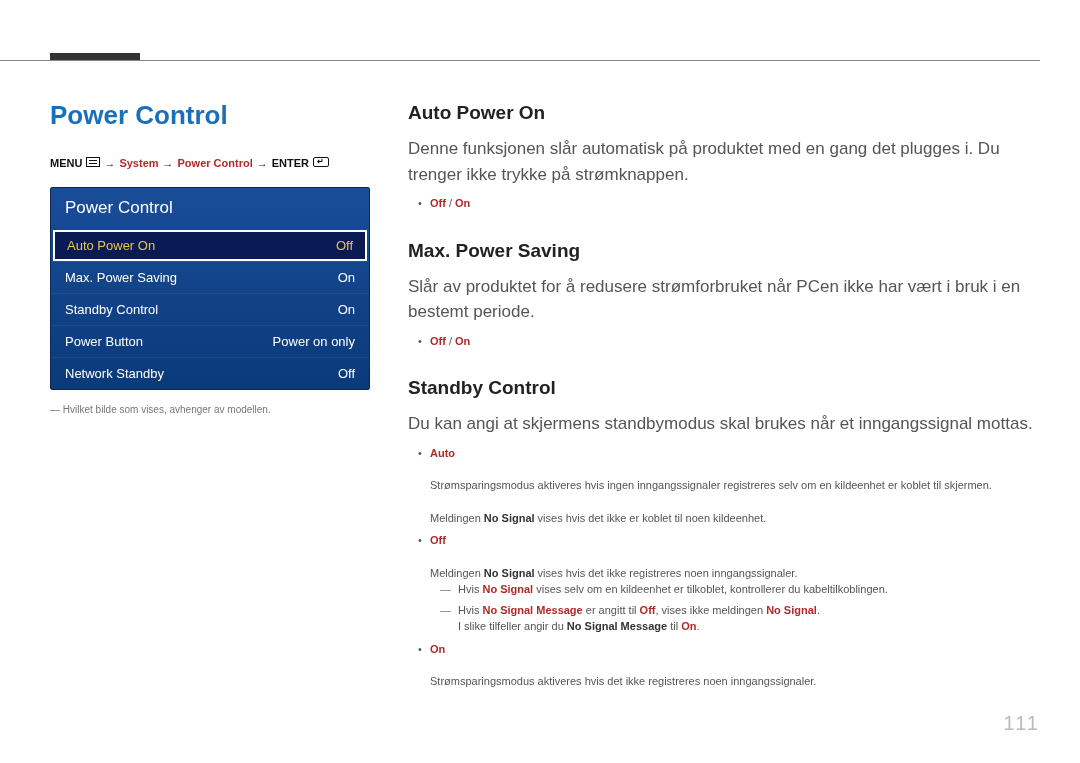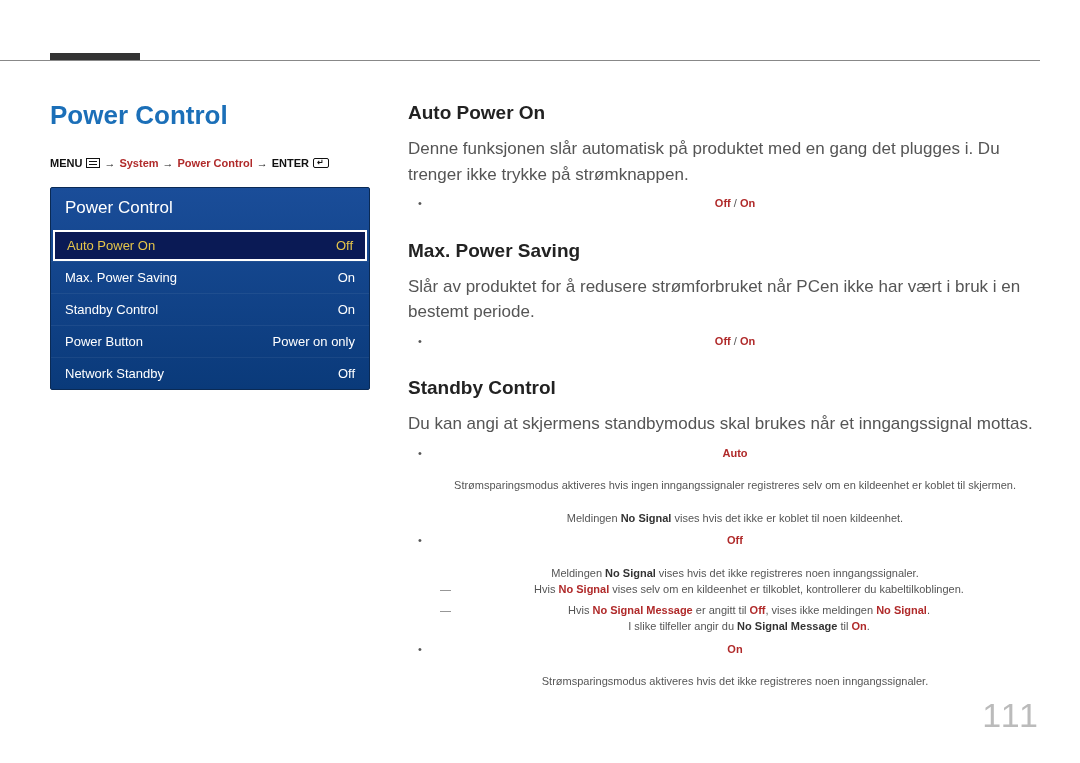--- a/index.html
+++ b/index.html
@@ -44,21 +44,20 @@
     color: #1b6fb8;
     font-size: 26px;
     font-weight: bold;
     margin-bottom: 26px;
   }
   .breadcrumb {
     font-size: 11px;
     font-weight: bold;
     margin-bottom: 18px;
     display: flex;
-    align-items: center;
     gap: 4px;
     flex-wrap: wrap;
   }
   .breadcrumb .menu { color: #111; }
   .breadcrumb .path { color: #b02a2a; }
   .breadcrumb .enter { color: #111; }
   .icon-menu {
     display: inline-block;
     width: 14px; height: 10px;
     border: 1px solid #111;
@@ -144,41 +143,40 @@
     content: "―";
     position: absolute;
     left: 10px;
     color: #777;
   }
   ul.opts {
     list-style: none;
     padding-left: 22px;
     font-size: 11px;
     color: #555;
-    text-align: center;
   }
   ul.opts > li {
     position: relative;
     margin-bottom: 6px;
     line-height: 1.5;
   }
   ul.opts > li::before {
     content: "•";
     position: absolute;
     left: -12px;
     color: #555;
   }
   .red { color: #b02a2a; font-weight: bold; }
   .bold { font-weight: bold; color: #333; }
   .sub { padding-left: 0; margin-top: 16px; }
   .page-num {
     position: absolute;
     right: 40px;
     bottom: 28px;
-    font-size: 34px;
+    font-size: 20px;
     color: #bbb;
     letter-spacing: 2px;
     font-weight: 300;
     margin-top: 11px;
   }
 </style>
 </head>
 <body>
 
 <div class="top-rule"></div>
@@ -218,20 +216,24 @@
         <div class="osd-row">
           <span class="label">Power Button</span>
           <span class="value">Power on only</span>
         </div>
         <div class="osd-row">
           <span class="label">Network Standby</span>
           <span class="value">Off</span>
         </div>
       </div>
 
+      <div class="footnote">
+        <span>―</span>
+        <span>Hvilket bilde som vises, avhenger av modellen.</span>
+      </div>
     </div>
 
     <div class="right">
 
       <div class="section">
         <div class="h2">Auto Power On</div>
         <div class="para">Denne funksjonen slår automatisk på produktet med en gang det plugges i. Du trenger ikke trykke på strømknappen.</div>
         <ul class="opts">
           <li>
             <span class="red">Off</span><span> / </span><span class="red">On</span>

